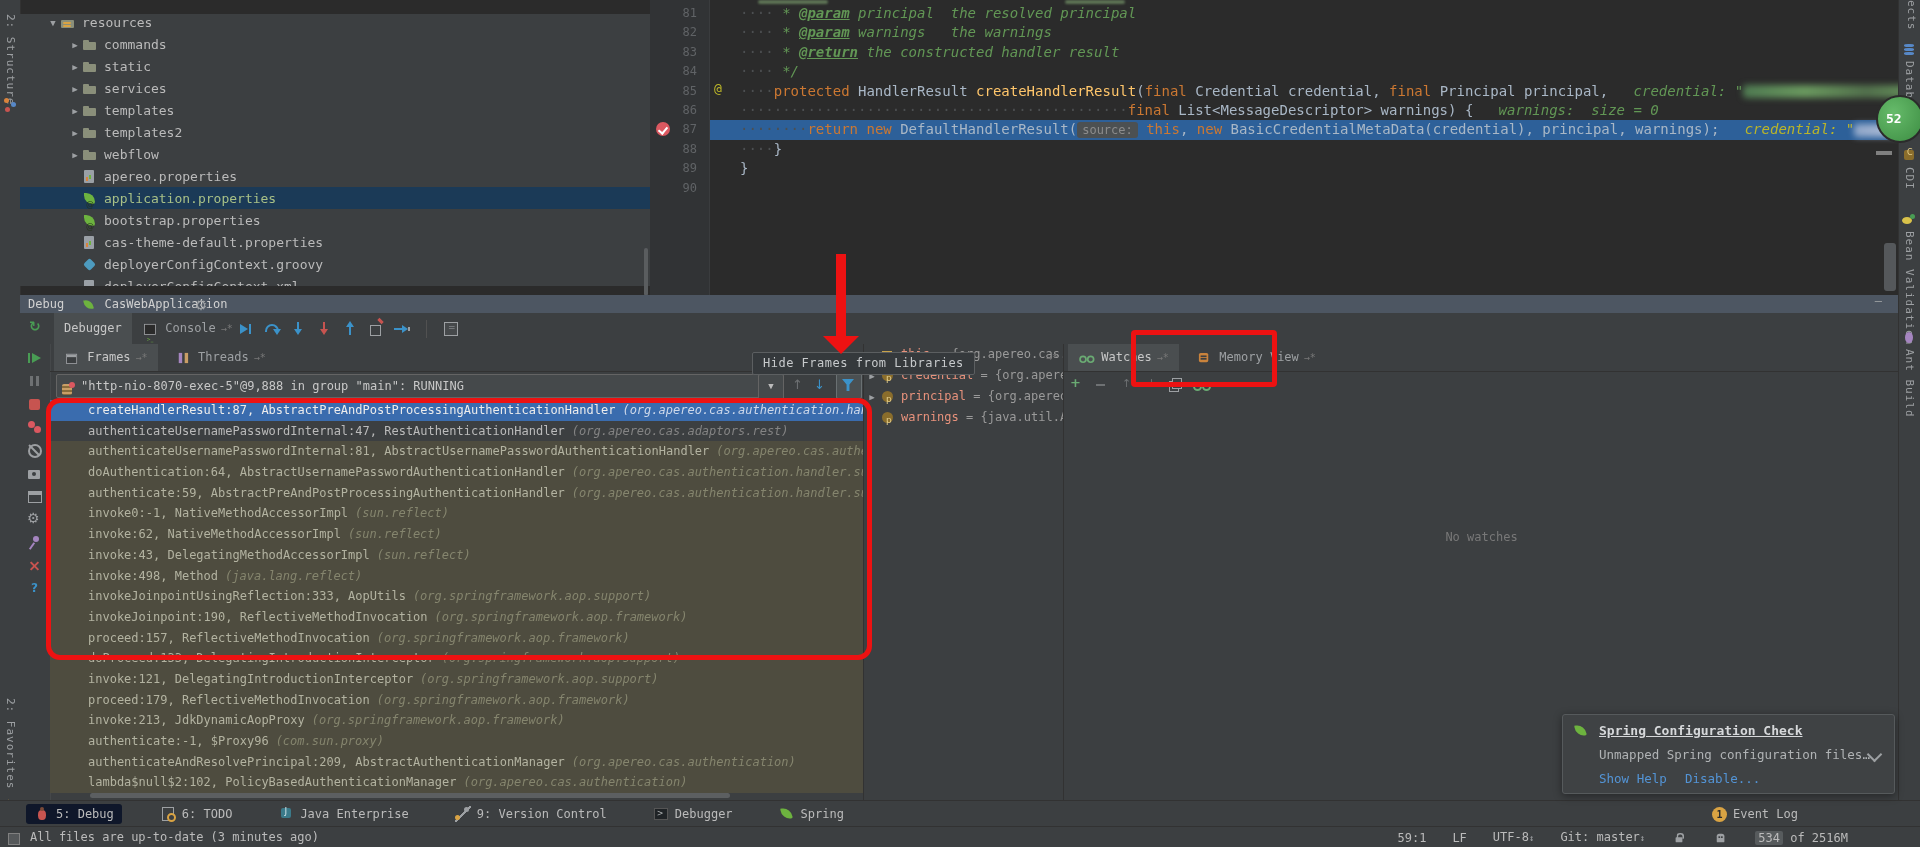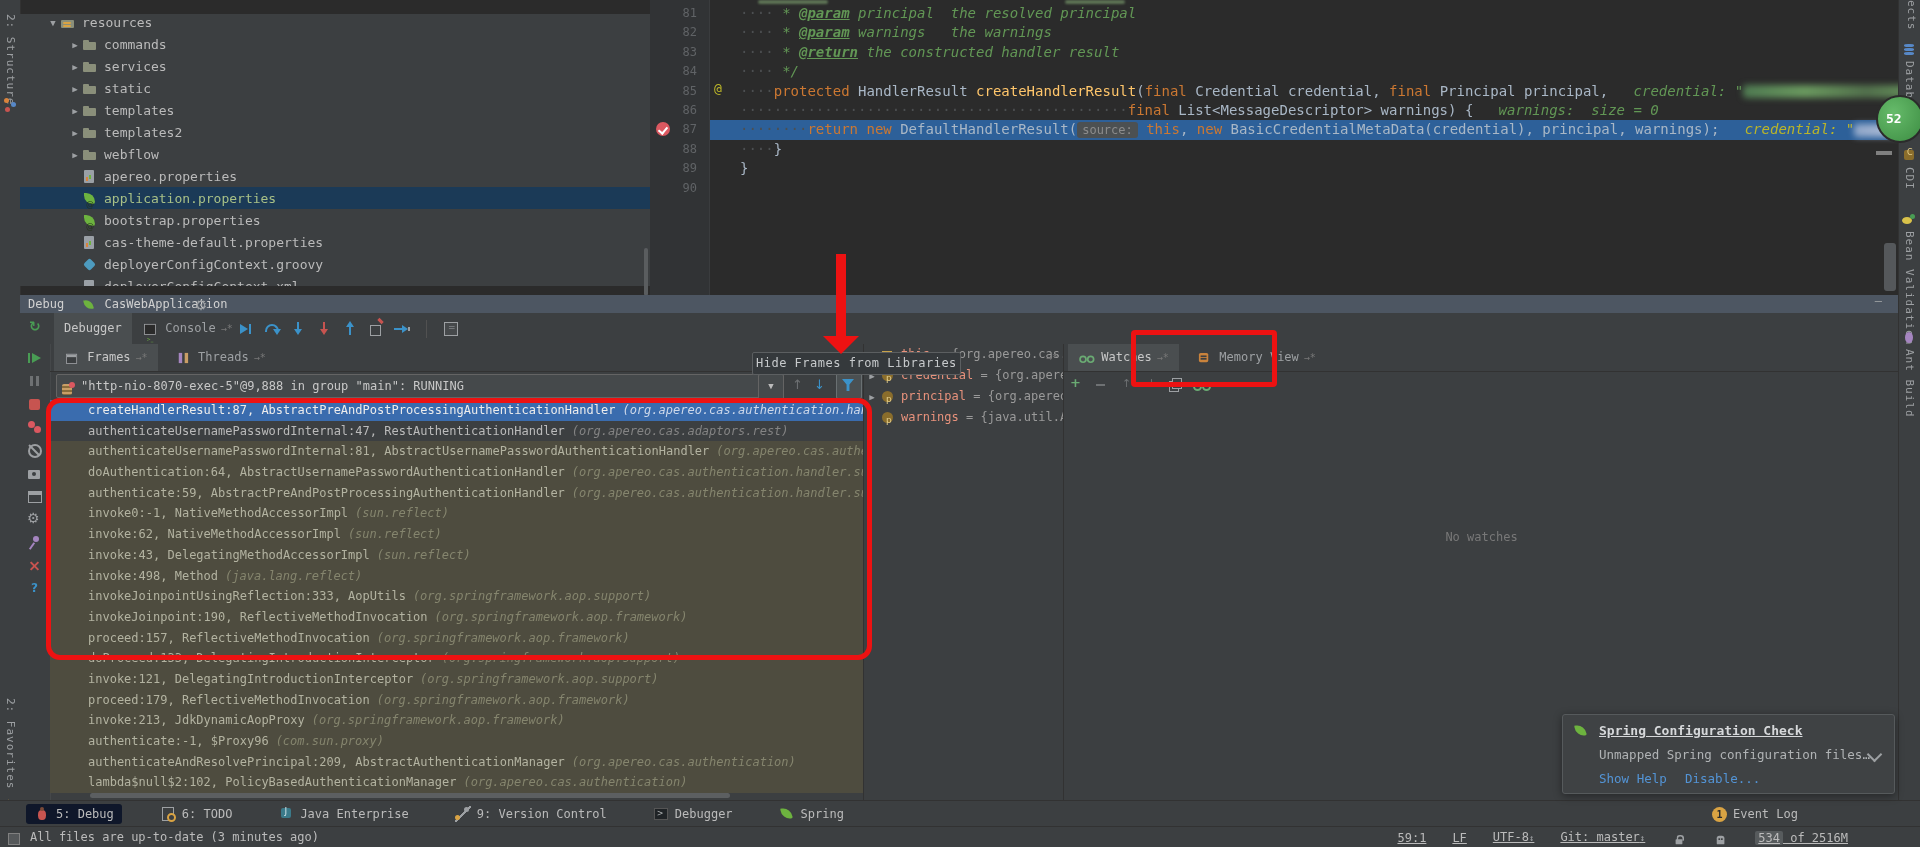--- a/index.html
+++ b/index.html
@@ -97,33 +97,33 @@
   
   #bottom-bar{left:0;top:800px;width:1920px;height:26px;background:#3c3f41;border-top:1px solid #323232;}
   #bottom-items{position:absolute;left:26px;top:0;height:26px;display:flex;gap:30px;align-items:center;}
   .bitem{display:flex;gap:6px;align-items:center;color:#bbbbbb;font-size:12px;padding:2px 8px;border-radius:3px;}
   .bitem.selb{background:#0f172a;}
   #event-log{position:absolute;right:122px;top:0;height:26px;display:flex;gap:6px;align-items:center;font-size:12px;color:#bbbbbb;}
   #ev-badge{width:15px;height:15px;border-radius:50%;background:#d9a343;color:#2b2b2b;font-size:10px;font-weight:bold;text-align:center;line-height:15px;}
   #status-bar{left:0;top:826px;width:1920px;height:21px;background:#3c3f41;border-top:1px solid #323232;line-height:20px;font-size:12px;color:#bbbbbb;}
   #status-left{position:absolute;left:30px;top:0;}
   #status-toggle{position:absolute;left:6px;top:4px;}
-  #status-right{position:absolute;right:72px;top:0;display:flex;gap:26px;align-items:flex-end;height:21px;text-decoration:underline;}
+  #status-right{position:absolute;right:72px;top:0;display:flex;gap:26px;align-items:center;height:21px;}
   .updn{font-size:9px;color:#9da0a3;}
   #mem-used{background:#575b5d;padding:0 3px;border-radius:2px;}
   
   #notification{left:1562px;top:714px;width:331px;height:78px;background:#3f4244;border:1px solid #565a5c;border-radius:3px;
     box-shadow:0 2px 8px rgba(0,0,0,.4);z-index:50;}
   #notif-title{position:absolute;left:36px;top:8px;font-weight:bold;font-size:13px;color:#d6d8da;text-decoration:underline;}
   #notif-leaf{position:absolute;left:10px;top:8px;}
   #notif-msg{position:absolute;left:36px;top:32px;font-size:12.5px;color:#b0b3b5;}
   #notif-chev{position:absolute;right:14px;top:34px;width:9px;height:9px;border-right:2px solid #9da0a3;border-bottom:2px solid #9da0a3;transform:rotate(45deg);}
   .notif-link{position:absolute;top:56px;color:#5394d6;font-size:12.5px;}
   
-  #tooltip{left:752px;top:352px;height:21px;line-height:21px;padding:0 3px;background:#35393c;border:1px solid #5c5f61;
+  #tooltip{left:752px;top:352px;height:21px;line-height:21px;padding:0 10px;background:#35393c;border:1px solid #5c5f61;
     color:#c7cacc;font-size:12px;letter-spacing:.5px;z-index:60;border-radius:2px;white-space:nowrap;}
   .anno{z-index:70;pointer-events:none;}
   #anno-frames{left:46px;top:398px;width:816px;height:252px;border:5px solid #ed1212;border-radius:14px;}
   #anno-memory{left:1131px;top:330px;width:136px;height:47px;border:5px solid #ed1212;border-radius:4px;}
   #anno-shaft{left:836px;top:254px;width:10px;height:84px;background:#ed1212;z-index:71;}
   #anno-head{left:823px;top:336px;width:36px;height:18px;background:#ed1212;clip-path:polygon(0 0,100% 0,50% 100%);z-index:71;}
   
   .ic{display:inline-block;width:16px;height:16px;position:relative;vertical-align:middle;font-family:"DejaVu Sans",sans-serif;font-style:normal;flex:none;}
   .ic::before,.ic::after{content:"";position:absolute;}
   .ic-folder::before,.ic-folder-res::before{left:1px;top:5px;width:13px;height:8px;background:#8a8f7a;border-radius:1px;}
@@ -226,22 +226,22 @@
   <div id="left-stripe" class="abs">
     <span class="vlabel abs" style="left:4px;top:14px;">2: Structure</span>
     <span class="ic ic-structure abs" style="left:2px;top:96px;"></span>
     <span class="vlabel abs" style="left:4px;top:698px;">2: Favorites</span>
     <span class="ic ic-star abs" style="left:2px;top:782px;"></span>
   </div>
 
   <div id="tree" class="abs">
       <div class="trow"><span class="tarrow d0">▼</span><span class="ic ic-folder-res"></span><span class="tlabel">resources</span></div>
       <div class="trow"><span class="tarrow d1">▶</span><span class="ic ic-folder"></span><span class="tlabel">commands</span></div>
+      <div class="trow"><span class="tarrow d1">▶</span><span class="ic ic-folder"></span><span class="tlabel">static</span></div>
       <div class="trow"><span class="tarrow d1">▶</span><span class="ic ic-folder"></span><span class="tlabel">services</span></div>
-      <div class="trow"><span class="tarrow d1">▶</span><span class="ic ic-folder"></span><span class="tlabel">static</span></div>
       <div class="trow"><span class="tarrow d1">▶</span><span class="ic ic-folder"></span><span class="tlabel">templates</span></div>
       <div class="trow"><span class="tarrow d1">▶</span><span class="ic ic-folder"></span><span class="tlabel">templates2</span></div>
       <div class="trow"><span class="tarrow d1">▶</span><span class="ic ic-folder"></span><span class="tlabel">webflow</span></div>
       <div class="trow"><span class="tarrow d1"></span><span class="ic ic-props"></span><span class="tlabel">apereo.properties</span></div>
       <div class="trow sel"><span class="tarrow d1"></span><span class="ic ic-leafat"></span><span class="tlabel">application.properties</span></div>
       <div class="trow"><span class="tarrow d1"></span><span class="ic ic-leafat"></span><span class="tlabel">bootstrap.properties</span></div>
       <div class="trow"><span class="tarrow d1"></span><span class="ic ic-props"></span><span class="tlabel">cas-theme-default.properties</span></div>
       <div class="trow"><span class="tarrow d1"></span><span class="ic ic-groovy"></span><span class="tlabel">deployerConfigContext.groovy</span></div>
       <div class="trow"><span class="tarrow d1"></span><span class="ic ic-xml"></span><span class="tlabel">deployerConfigContext.xml</span></div>
       <div class="trow"><span class="tarrow d1"></span><span class="ic ic-xml"></span><span class="tlabel">log4j2.xml</span></div>

